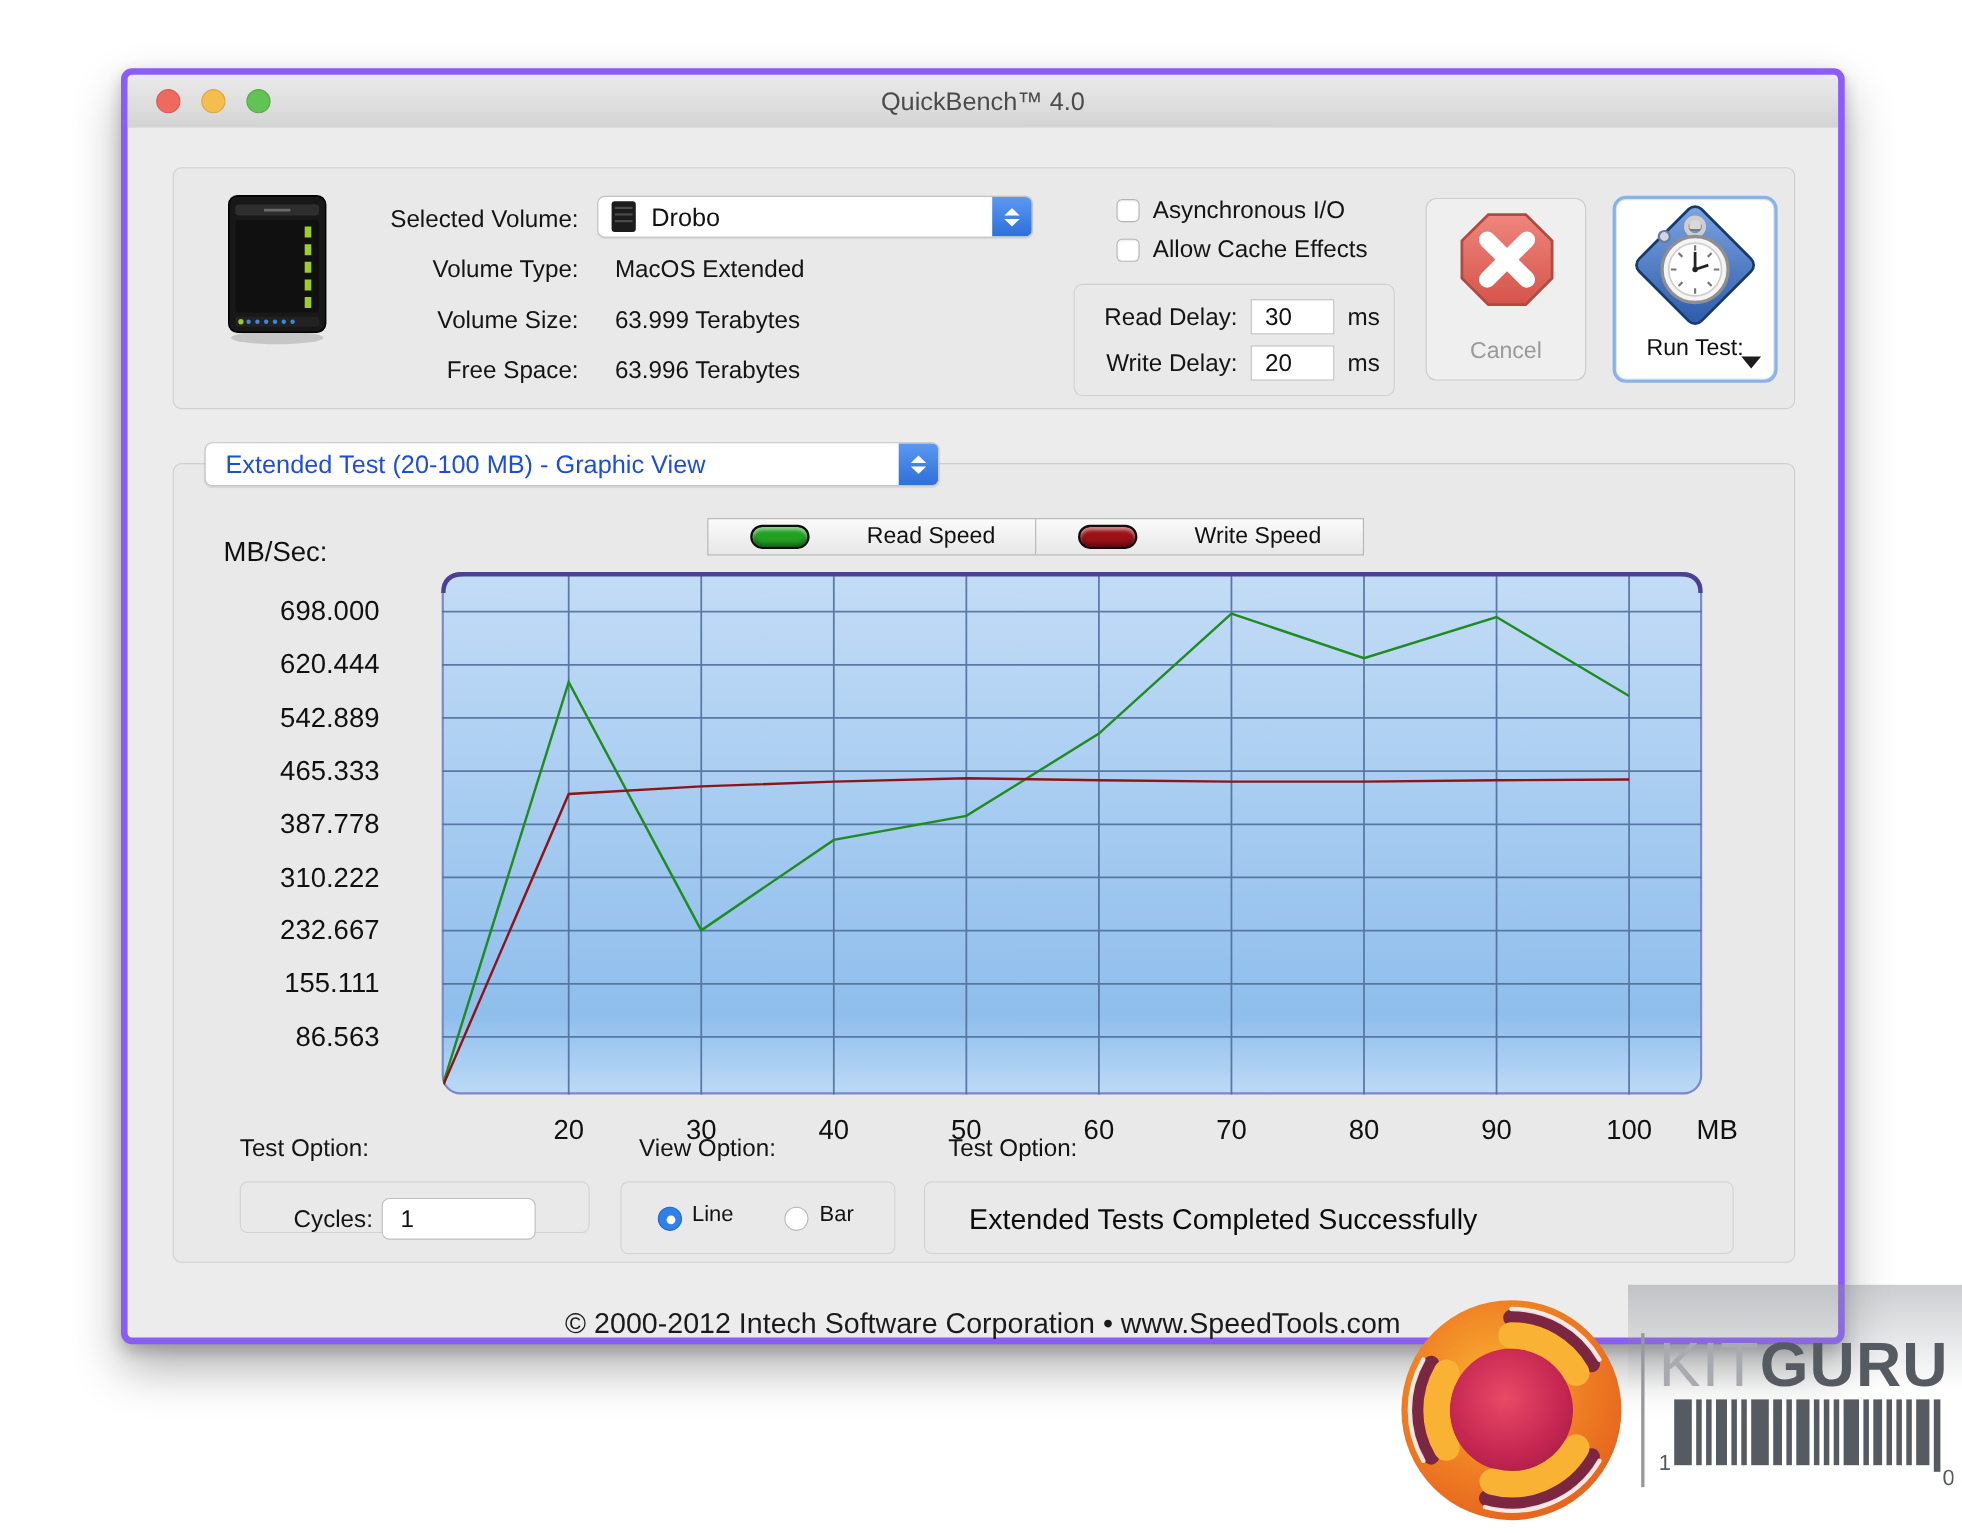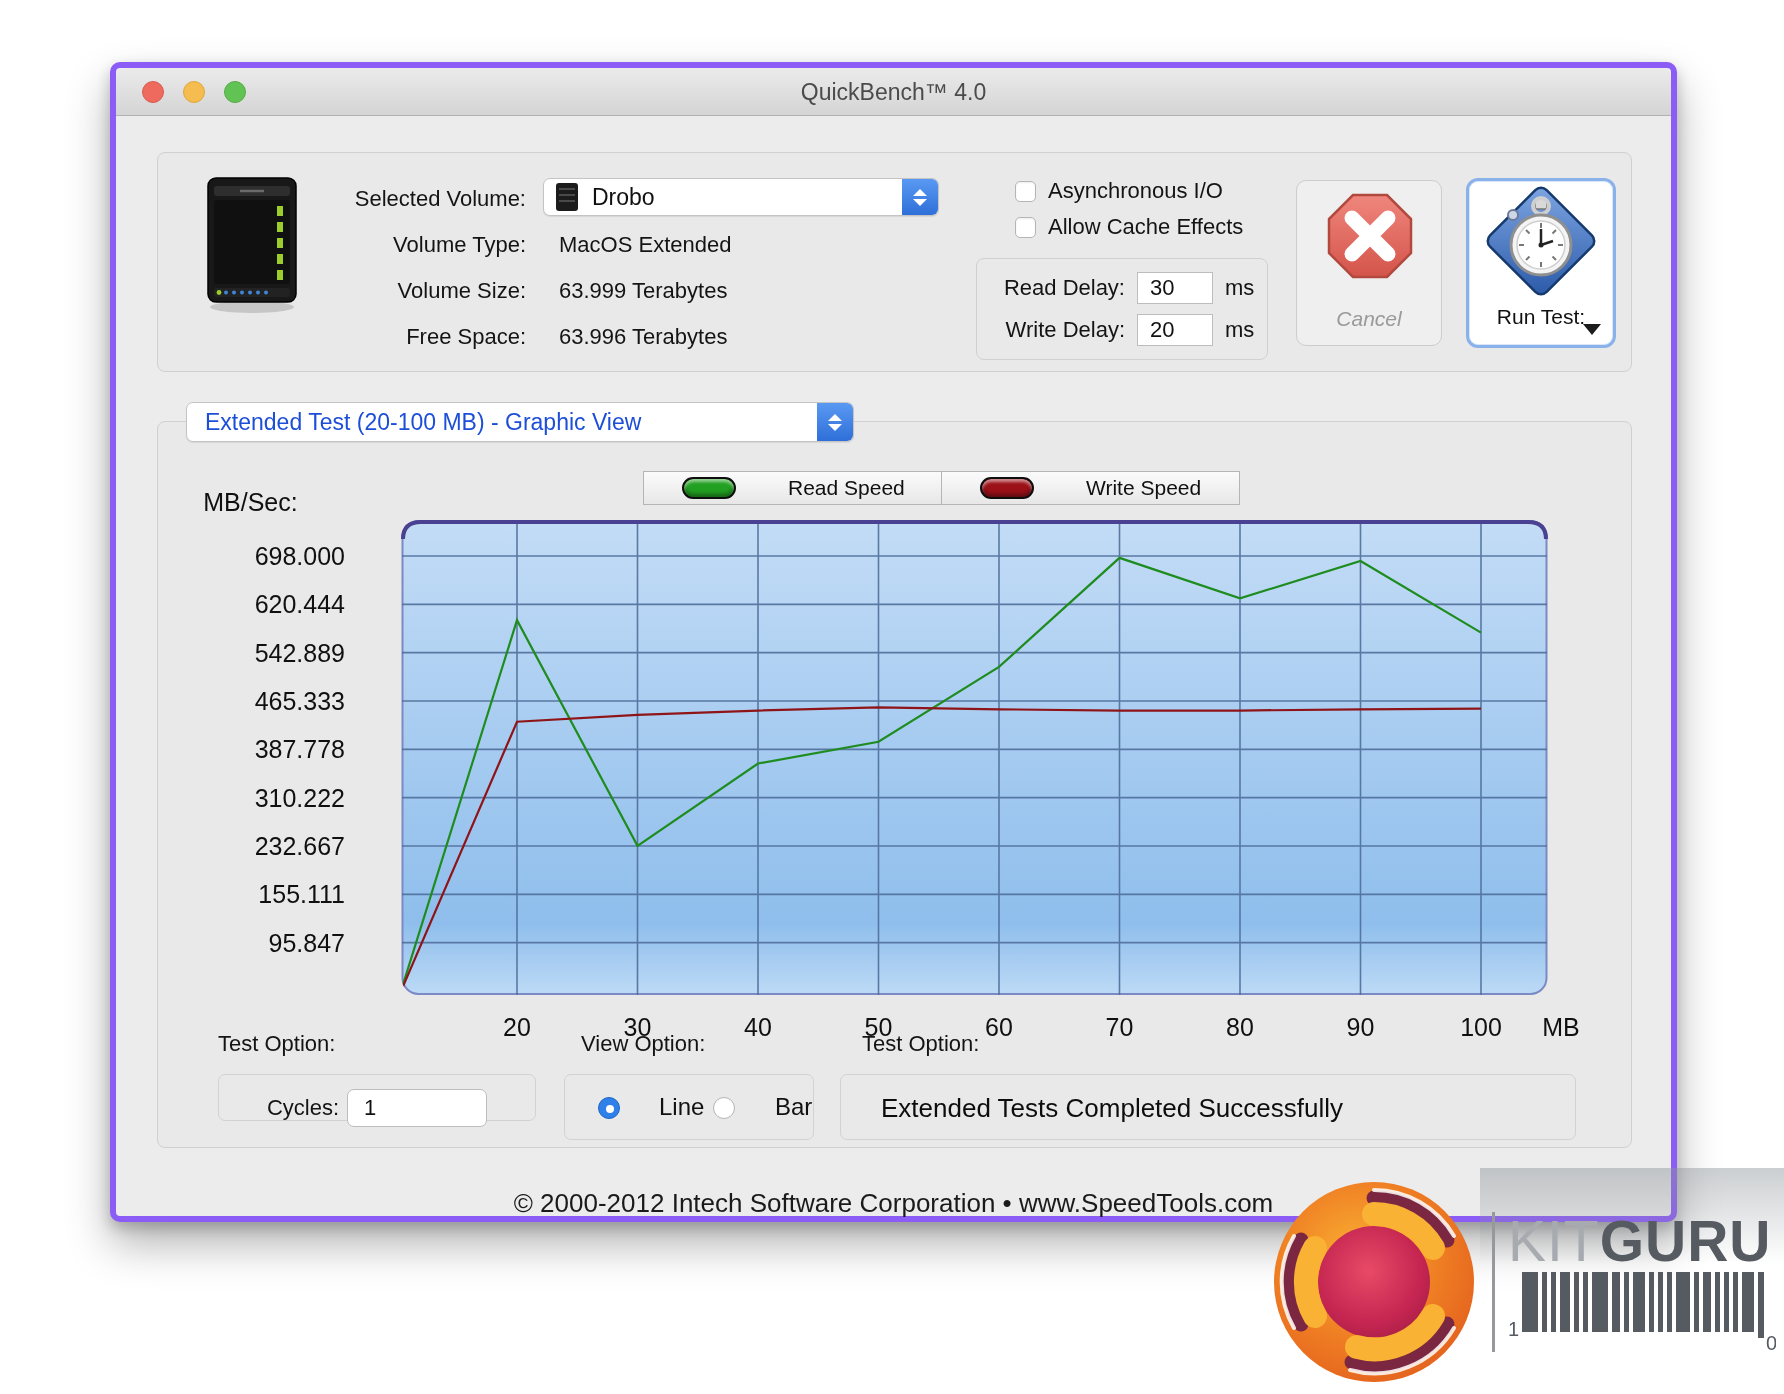--- a/index.html
+++ b/index.html
@@ -54,21 +54,21 @@
              border:1.5px solid #d0d0d0;border-radius:8px;}
   .delay-row{position:absolute;left:0;width:100%;height:34px;display:flex;align-items:center;}
   .delay-label{width:148px;text-align:right;font-size:22px;color:#141414;}
   .delay-field{margin-left:12px;width:76px;height:32px;background:#fff;border:1px solid #bdbdbd;
                font-size:22px;color:#111;display:flex;align-items:center;padding-left:12px;}
   .delay-unit{margin-left:12px;font-size:22px;color:#141414;}
 
   
   #btn-cancel{position:absolute;left:1180px;top:112px;width:146px;height:166px;background:#efefef;
       border:1.5px solid #cccccc;border-radius:10px;}
-  #btn-cancel .cap{position:absolute;left:0;right:0;bottom:14px;text-align:center;font-size:21px;color:#9a9a9a;font-style:italic;}
+  #btn-cancel .cap{position:absolute;left:0;right:0;bottom:14px;text-align:center;font-size:21px;color:#9a9a9a;}
   #btn-run{position:absolute;left:1350px;top:110px;width:150px;height:170px;background:#ffffff;
       border:3px solid #8ab2ea;border-radius:12px;box-shadow:inset 0 0 0 1px #d9e6f9;}
   #btn-run .cap{position:absolute;left:0;right:0;bottom:16px;text-align:center;font-size:21px;color:#111;}
   #run-arrow{position:absolute;right:12px;bottom:10px;width:0;height:0;
       border-left:9px solid transparent;border-right:9px solid transparent;border-top:11px solid #1c1c1c;}
 
   
   #test-select{left:70px;top:334px;width:668px;height:40px;}
   #test-select .txt{font-size:23px;color:#1d4ed8;margin-left:18px;}
 
@@ -94,21 +94,21 @@
   #cycles-label{position:absolute;left:0;top:0;width:120px;height:66px;display:flex;align-items:center;
       justify-content:flex-end;font-size:22px;color:#141414;}
   #cycles-field{position:absolute;left:128px;top:14px;width:140px;height:38px;background:#fff;
       border:1px solid #bdbdbd;border-radius:7px;display:flex;align-items:center;overflow:hidden;}
   #cycles-field .txt{font-size:22px;color:#111;margin-left:16px;}
   #box-view{left:448px;top:1006px;width:250px;height:66px;}
   .radio{position:absolute;top:22px;width:22px;height:22px;border-radius:50%;}
   .radio.on{background:#2f80e8;border:1px solid #1f66c6;}
   .radio.on:after{content:"";position:absolute;left:7px;top:7px;width:8px;height:8px;border-radius:50%;background:#fff;}
   .radio.off{background:#fff;border:1.5px solid #b5b5b5;}
-  .radio-label{position:absolute;top:18px;font-size:24px;color:#111;margin-left:30px;}
+  .radio-label{position:absolute;top:18px;font-size:20px;color:#111;}
   #box-status{left:724px;top:1006px;width:736px;height:66px;}
   #status-text{position:absolute;left:40px;top:0;height:66px;display:flex;align-items:center;
       font-size:26px;color:#0d0d0d;}
 
   #copyright{position:absolute;left:0;right:0;top:1120px;text-align:center;font-size:26px;color:#1a1a1a;}
 
   
   #kg-shadowband{position:absolute;left:1480px;top:1168px;width:304px;height:96px;
       background:linear-gradient(180deg, rgba(140,146,152,.45), rgba(255,255,255,0));}
   #kitguru{position:absolute;left:1256px;top:1168px;width:528px;height:226px;}
@@ -269,21 +269,21 @@
     <div id="ylab-unit">MB/Sec:</div>
     <div id="y-labels">
         <div class="ytick" style="top: 473px;">698.000</div>
         <div class="ytick" style="top: 521.333px;">620.444</div>
         <div class="ytick" style="top: 569.667px;">542.889</div>
         <div class="ytick" style="top: 618px;">465.333</div>
         <div class="ytick" style="top: 666.333px;">387.778</div>
         <div class="ytick" style="top: 714.667px;">310.222</div>
         <div class="ytick" style="top: 763px;">232.667</div>
         <div class="ytick" style="top: 811.333px;">155.111</div>
-        <div class="ytick" style="top: 859.667px;">95.847</div>
+        <div class="ytick" style="top: 859.667px;">86.563</div>
       </div>
     <svg id="chart" viewBox="0 0 1147 477">
         <defs>
           <linearGradient id="plotbg" x1="0" y1="0" x2="0" y2="1">
             <stop offset="0" stop-color="#c3dcf6"></stop>
             <stop offset="0.85" stop-color="#8fbeec"></stop>
             <stop offset="1" stop-color="#bcdaf6"></stop>
           </linearGradient>
           <clipPath id="plotclip">
             <rect x="1" y="1" width="1145" height="475" rx="16"></rect>

